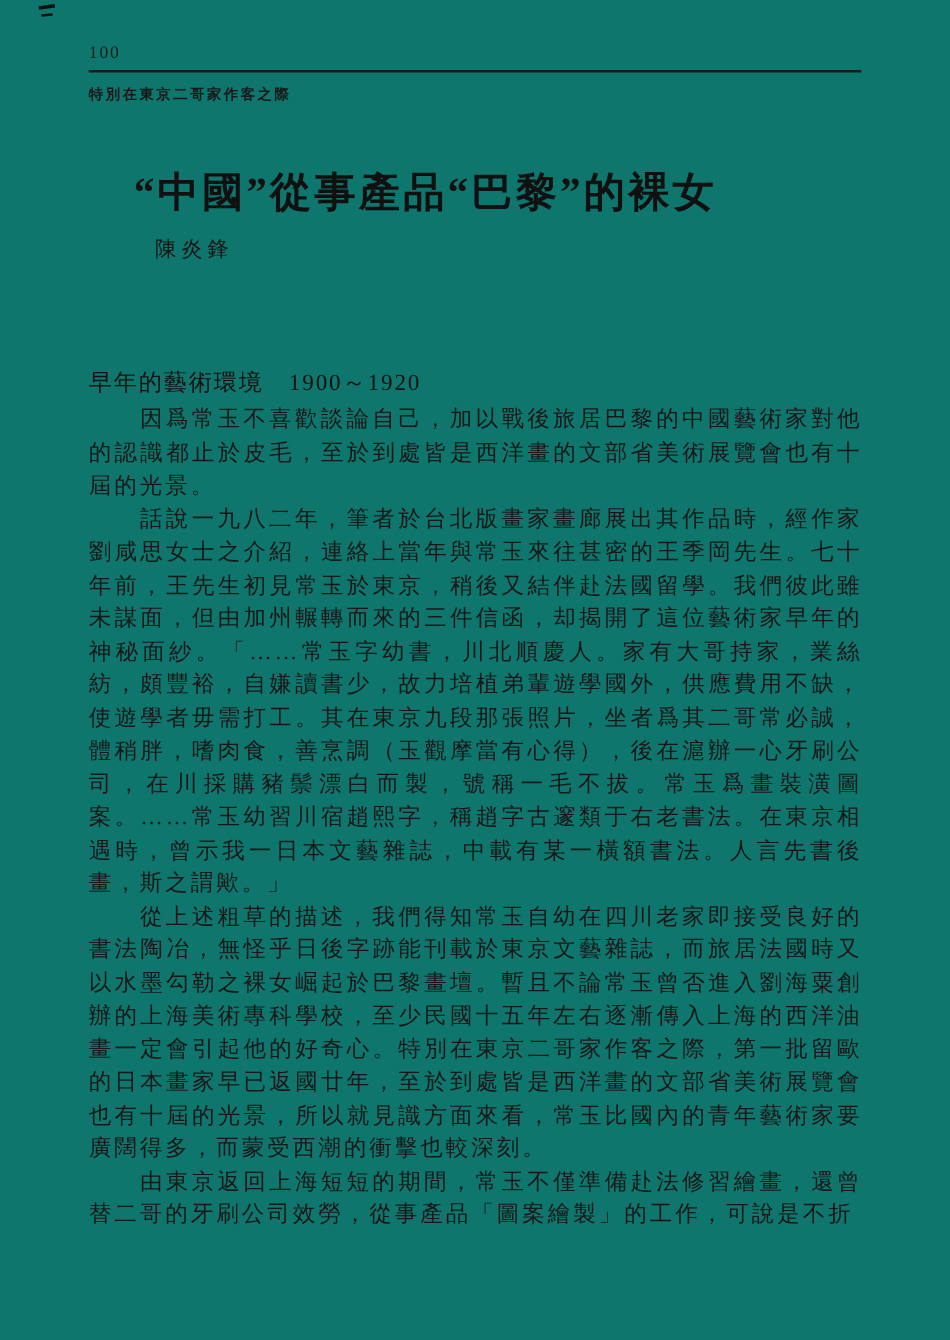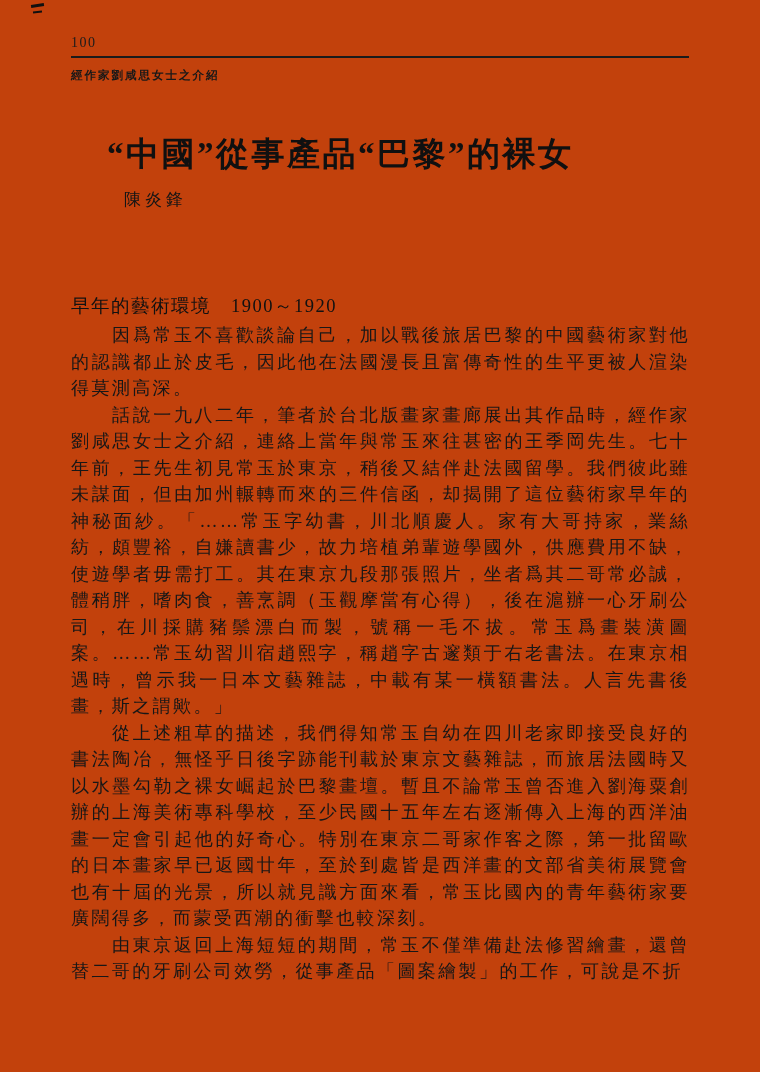--- a/index.html
+++ b/index.html
@@ -2,21 +2,21 @@
 <html><head>
 <meta charset="utf-8">
 <style>
   * { margin: 0; padding: 0; box-sizing: border-box; }
   html, body { background: #ffffff; }
   .page {
     position: relative;
     width: 760px;
     height: 1072px;
     margin: 0 auto;
-    background: #c2410c;
+    background: #0f766e;
     overflow: hidden;
     font-family: "Liberation Serif", "DejaVu Serif", serif;
     color: #161616;
   }
   .scan-artifact {
     position: absolute;
     left: 30px;
     top: 4px;
     width: 16px;
     height: 12px;
@@ -106,28 +106,28 @@
 
   <div class="scan-artifact">
     <div class="bar1"></div>
     <div class="bar2"></div>
   </div>
 
   <div class="page-number">100</div>
 
   <div class="header-rule"></div>
 
-  <div class="running-header">經作家劉咸思女士之介紹</div>
+  <div class="running-header">特別在東京二哥家作客之際</div>
 
   <h1 class="article-title">“中國”從事產品“巴黎”的裸女</h1>
 
   <div class="author-name">陳炎鋒</div>
 
   <h2 class="section-heading">早年的藝術環境　1900～1920</h2>
 
   <div class="body-text">
-    <p>因爲常玉不喜歡談論自己，加以戰後旅居巴黎的中國藝術家對他的認識都止於皮毛，因此他在法國漫長且富傳奇性的生平更被人渲染得莫測高深。</p>
+    <p>因爲常玉不喜歡談論自己，加以戰後旅居巴黎的中國藝術家對他的認識都止於皮毛，至於到處皆是西洋畫的文部省美術展覽會也有十屆的光景。</p>
     <p>話說一九八二年，筆者於台北版畫家畫廊展出其作品時，經作家劉咸思女士之介紹，連絡上當年與常玉來往甚密的王季岡先生。七十年前，王先生初見常玉於東京，稍後又結伴赴法國留學。我們彼此雖未謀面，但由加州輾轉而來的三件信函，却揭開了這位藝術家早年的神秘面紗。「……常玉字幼書，川北順慶人。家有大哥持家，業絲紡，頗豐裕，自嫌讀書少，故力培植弟輩遊學國外，供應費用不缺，使遊學者毋需打工。其在東京九段那張照片，坐者爲其二哥常必誠，體稍胖，嗜肉食，善烹調（玉觀摩當有心得），後在滬辦一心牙刷公司，在川採購豬鬃漂白而製，號稱一毛不拔。常玉爲畫裝潢圖案。……常玉幼習川宿趙熙字，稱趙字古邃類于右老書法。在東京相遇時，曾示我一日本文藝雜誌，中載有某一橫額書法。人言先書後畫，斯之謂歟。」</p>
     <p>從上述粗草的描述，我們得知常玉自幼在四川老家即接受良好的書法陶冶，無怪乎日後字跡能刊載於東京文藝雜誌，而旅居法國時又以水墨勾勒之裸女崛起於巴黎畫壇。暫且不論常玉曾否進入劉海粟創辦的上海美術專科學校，至少民國十五年左右逐漸傳入上海的西洋油畫一定會引起他的好奇心。特別在東京二哥家作客之際，第一批留歐的日本畫家早已返國廿年，至於到處皆是西洋畫的文部省美術展覽會也有十屆的光景，所以就見識方面來看，常玉比國內的青年藝術家要廣闊得多，而蒙受西潮的衝擊也較深刻。</p>
     <p>由東京返回上海短短的期間，常玉不僅準備赴法修習繪畫，還曾替二哥的牙刷公司效勞，從事產品「圖案繪製」的工作，可說是不折</p>
   </div>
 
 </div>
 
 </body></html>

